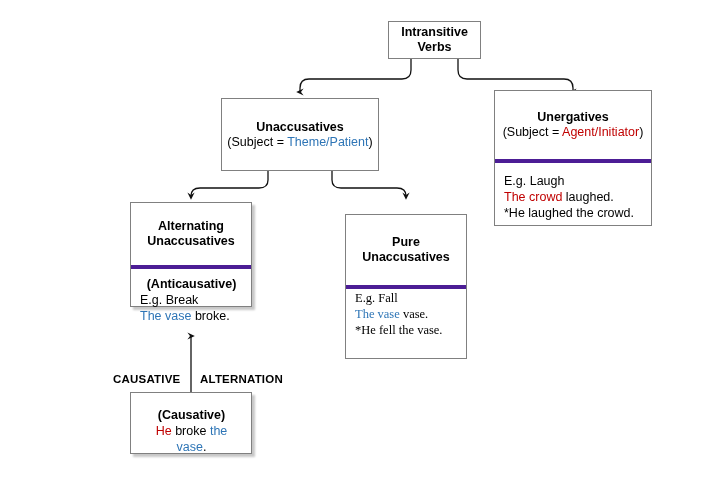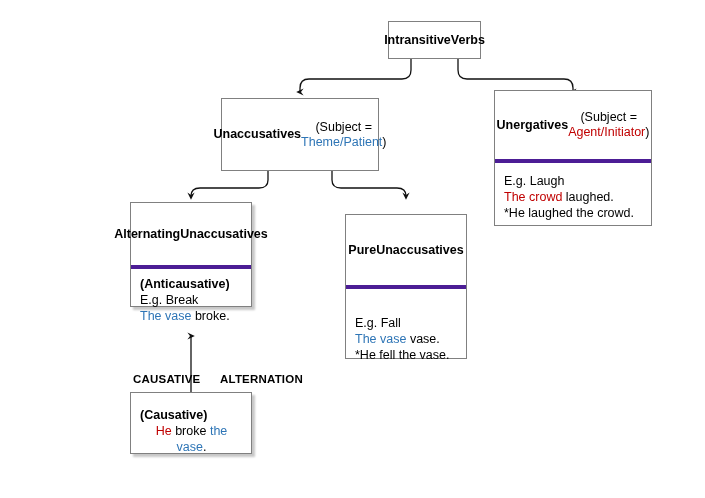--- a/index.html
+++ b/index.html
@@ -32,21 +32,21 @@
     background: #ffffff;
     border: 1px solid #808080;
     z-index: 2;
   }
   .node.shadowed {
     box-shadow: 3px 3px 2px rgba(0,0,0,0.22);
   }
   .node-head {
     box-sizing: border-box;
     display: flex;
-    flex-direction: row;
+    flex-direction: column;
     align-items: center;
     justify-content: center;
     text-align: center;
     font-weight: bold;
     font-size: 12.5px;
     line-height: 15px;
     color: #000000;
     padding: 2px 4px;
   }
   .node-head .sub {
@@ -58,21 +58,21 @@
   .node-body {
     box-sizing: border-box;
     padding: 10px 8px 6px 9px;
     font-size: 12.5px;
     line-height: 16px;
     color: #000000;
     text-align: left;
   }
   .node-body .centered-bold {
     display: block;
-    text-align: left;
+    text-align: center;
     font-weight: bold;
   }
   .blue { color: #2e75b6; }
   .red  { color: #c00000; }
 
   
   #node-intransitive   { left: 388px; top: 21px;  width: 93px;  height: 38px; }
   #node-intransitive .node-head { height: 100%; }
 
   #node-unaccusatives  { left: 221px; top: 98px;  width: 158px; height: 73px; }
@@ -81,35 +81,34 @@
   #node-unergatives    { left: 494px; top: 90px;  width: 158px; height: 136px; }
   #node-unergatives .node-head { height: 68px; }
   #node-unergatives .node-body { height: 68px; }
 
   #node-alternating    { left: 130px; top: 202px; width: 122px; height: 105px; }
   #node-alternating .node-head { height: 62px; }
   #node-alternating .node-body { height: 65px; padding-top: 7px; }
 
   #node-pure           { left: 345px; top: 202px; width: 122px; height: 145px; margin-top: 12px; }
   #node-pure .node-head { height: 70px; }
-  #node-pure .node-body { height: 75px; padding-top: 26px; }
+  #node-pure .node-body { height: 75px; padding-top: 1px; font-family: Liberation Serif, serif; }
 
   #node-causative      { left: 130px; top: 392px; width: 122px; height: 62px; }
   #node-causative .node-body { height: 100%; padding-top: 14px; text-align: center; }
 
   
   .alt-label {
     position: absolute;
     font-size: 11.5px;
     font-weight: bold;
     letter-spacing: 0.2px;
     color: #000000;
     white-space: nowrap;
     z-index: 2;
-    margin-left: 20px;
   }
   #label-causative   { left: 113px; top: 373px; }
   #label-alternation { left: 200px; top: 373px; }
 </style>
 </head>
 <body>
 
 <div id="canvas">
 
   <svg class="connectors" viewBox="0 0 705 498" xmlns="http://www.w3.org/2000/svg">

